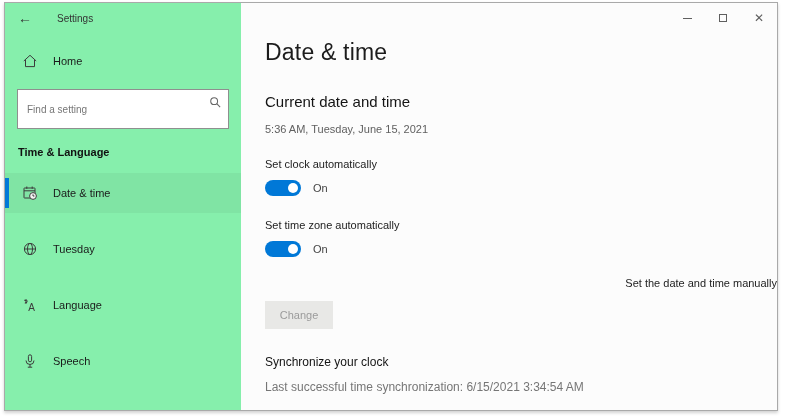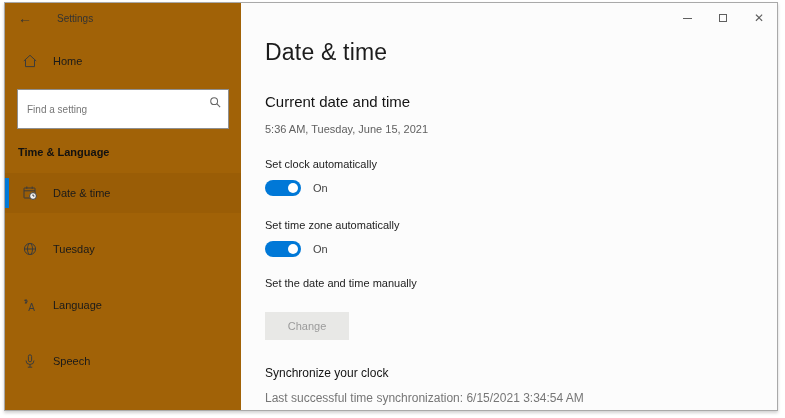--- a/index.html
+++ b/index.html
@@ -20,21 +20,21 @@
     font-size: 14px; color: #333; cursor: default; }
   .app-title { font-size: 10px; color: #333; margin-left: 12px; }
   .win-controls { display: flex; align-items: center; height: 30px; }
   .win-btn { width: 36px; height: 30px; display: flex; align-items: center; justify-content: center;
     color: #5f5f5f; }
   .glyph-min { display:block; width: 9px; border-top: 1px solid #5f5f5f; }
   .glyph-max { display:block; width: 8px; height: 8px; border: 1px solid #5f5f5f; }
   .glyph-close { font-size: 12px; line-height: 1; color: #5f5f5f; }
 
   
-  .sidebar { width: 236px; height: 100%; background: #a16207; padding-top: 30px; flex: 0 0 auto; }
+  .sidebar { width: 236px; height: 100%; background: #86efac; padding-top: 30px; flex: 0 0 auto; }
   .home-row { display: flex; align-items: center; height: 32px; margin-top: 12px; padding-left: 17px; }
   .home-row .label { font-size: 11px; color: #1a1a1a; margin-left: 15px; }
   .search-wrap { position: relative; margin: 12px 12px 0 12px; }
   .search-input { width: 100%; height: 40px; border: 1px solid #8f8f8f; background: #ffffff;
     font-size: 10px; color: #333; padding: 0 26px 0 9px; outline: none;
     font-family: "Liberation Sans", sans-serif; }
   .search-input::placeholder { color: #767676; }
   .search-icon { position: absolute; right: 8px; top: 7px; }
   .section-header { font-size: 11px; font-weight: bold; color: #111; margin: 17px 0 0 13px; }
 
@@ -55,24 +55,24 @@
   .datetime-line { font-size: 11px; color: #606060; margin-top: 13px; }
 
   .toggle-label { font-size: 11px; color: #222; margin-top: 23px; }
   .toggle-row { display: flex; align-items: center; margin-top: 10px; }
   .toggle { width: 36px; height: 16px; border-radius: 8px; background: var(--accent, #0078d7);
     position: relative; cursor: default; }
   .toggle::after { content: ""; position: absolute; right: 3px; top: 3px; width: 10px; height: 10px;
     border-radius: 50%; background: #fff; }
   .toggle-state { font-size: 11px; color: #444; margin-left: 12px; }
 
-  .manual-label { font-size: 11px; color: #222; margin-top: 20px; }
+  .manual-label { font-size: 11px; color: #222; margin-top: 20px; text-align: right; }
   .btn { display: inline-flex; align-items: center; justify-content: center;
     font-family: "Liberation Sans", sans-serif; font-size: 11px; border: none; }
-  .btn-change { width: 84px; height: 28px; margin-top: 23px; background: #e8e8e6; color: #9b9b9b; }
+  .btn-change { width: 68px; height: 28px; margin-top: 12px; background: #e8e8e6; color: #9b9b9b; }
   .sync-heading { font-size: 12px; color: #141414; margin-top: 26px; }
   .sync-info { font-size: 12px; color: #767676; line-height: 16px; margin-top: 10px; }
 </style>
 </head>
 <body>
 
 <div class="window">
 
   <div class="titlebar">
     <div class="titlebar-left">

